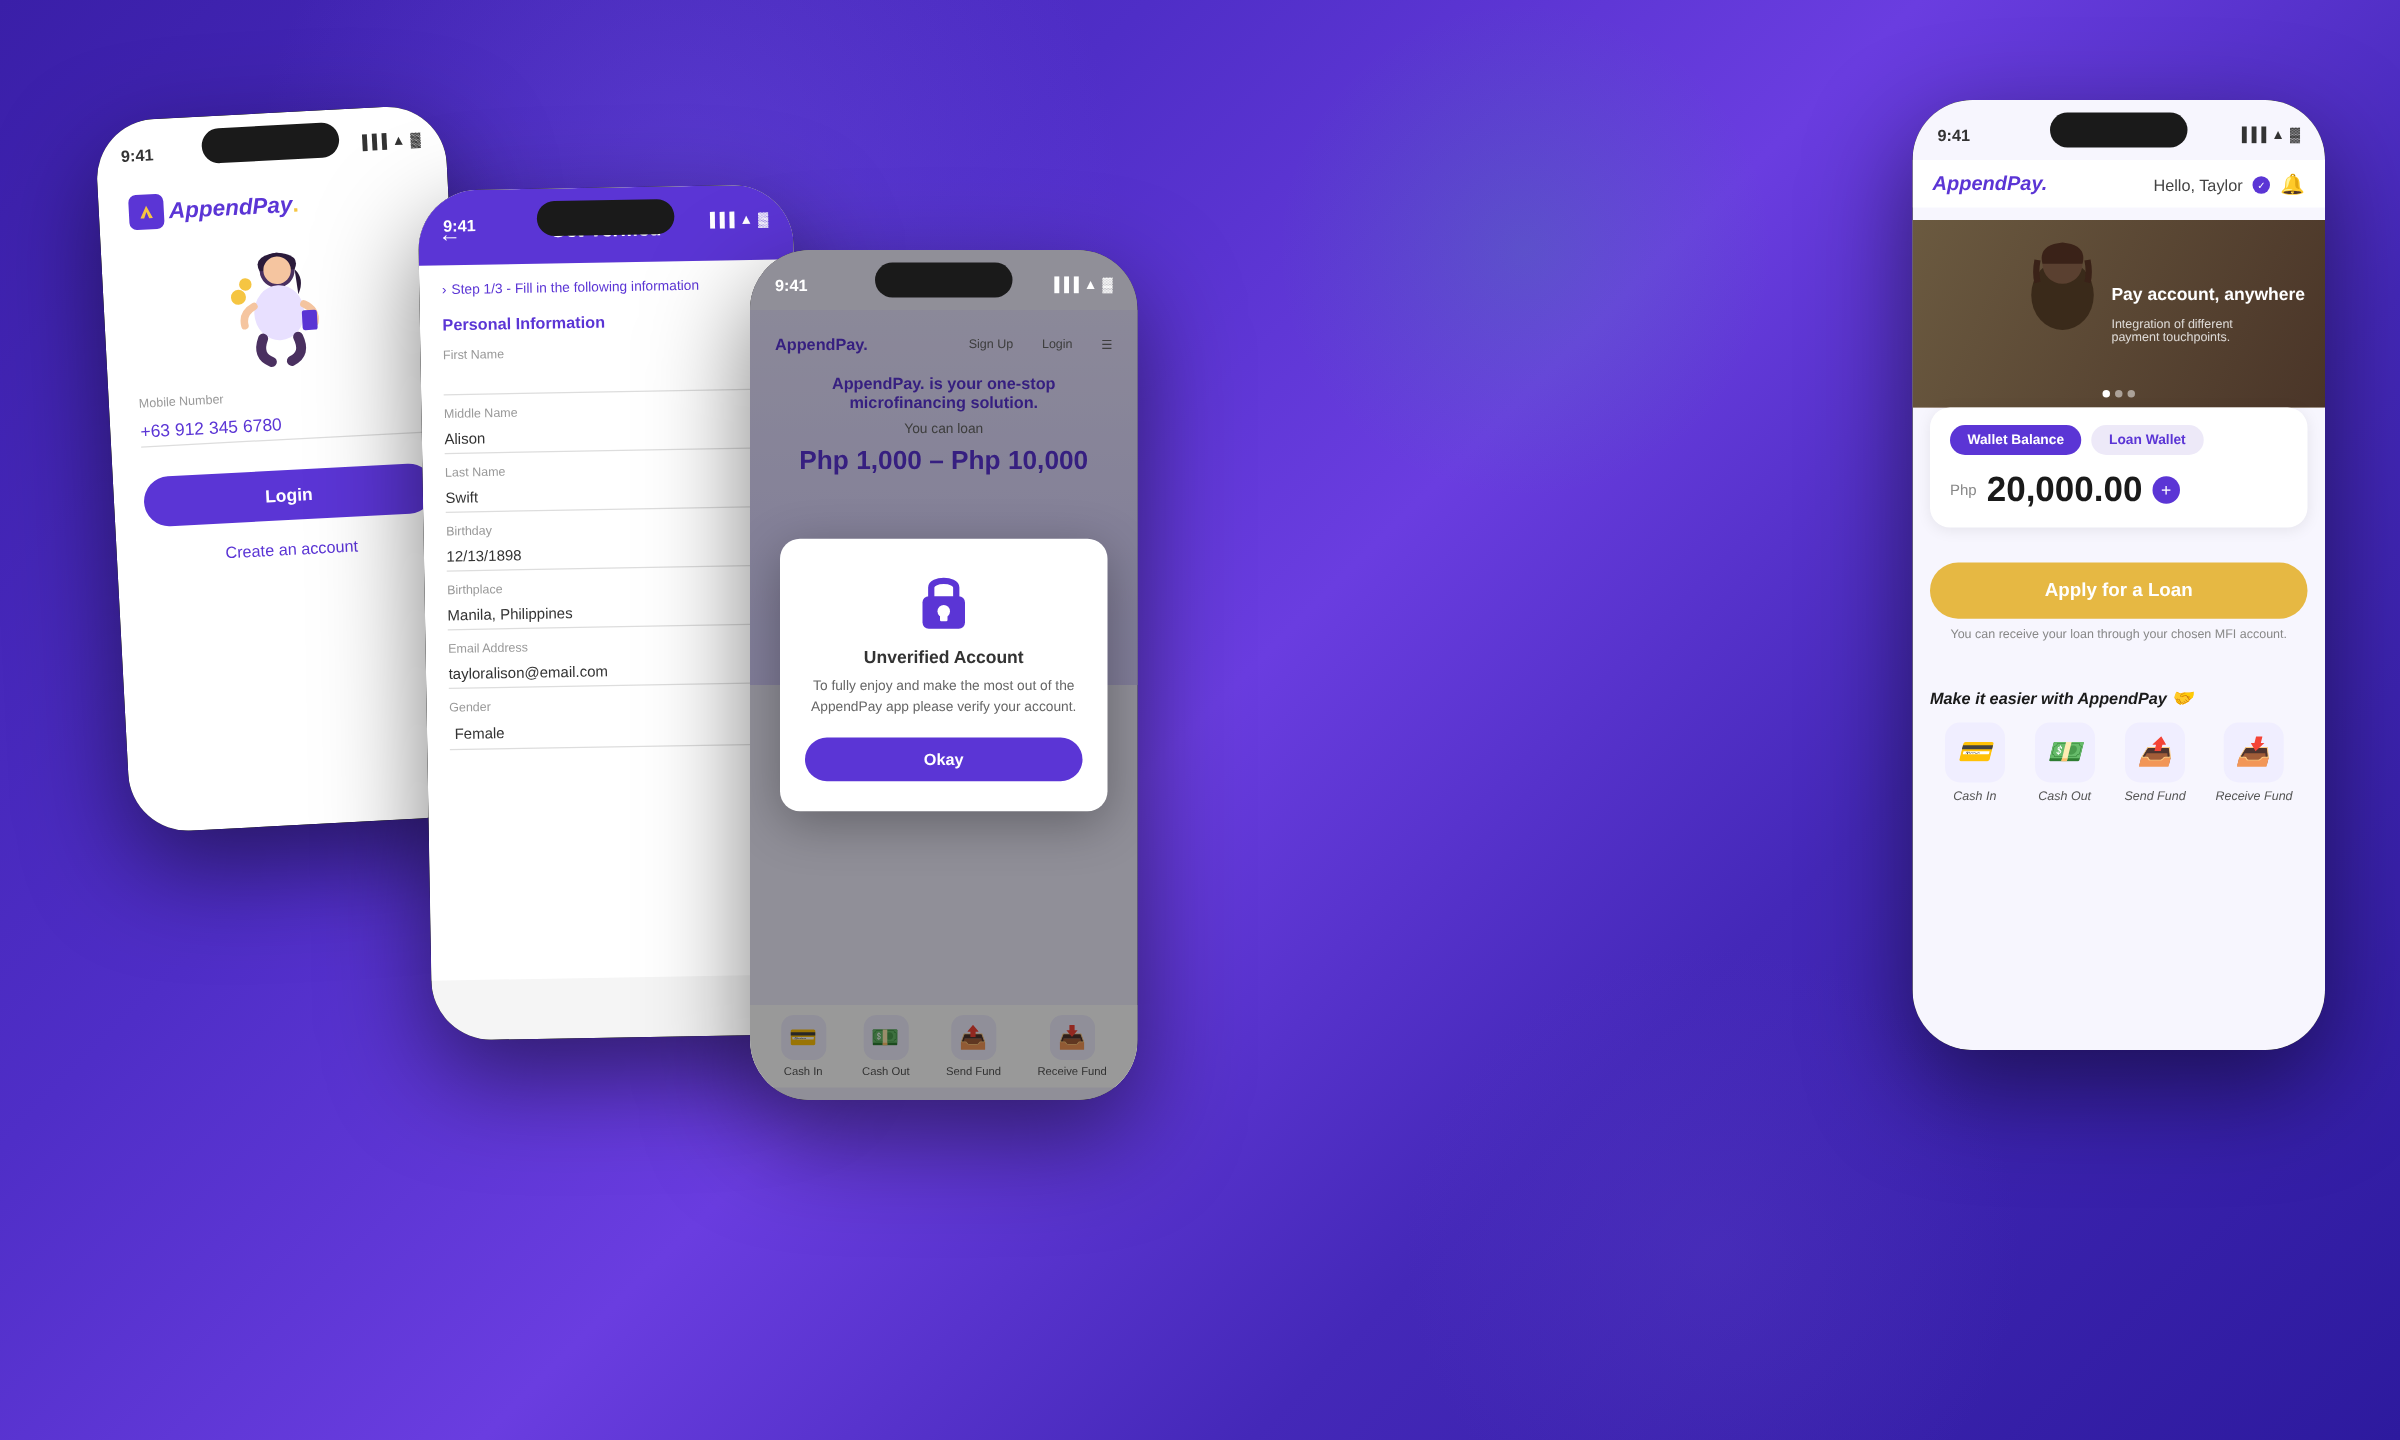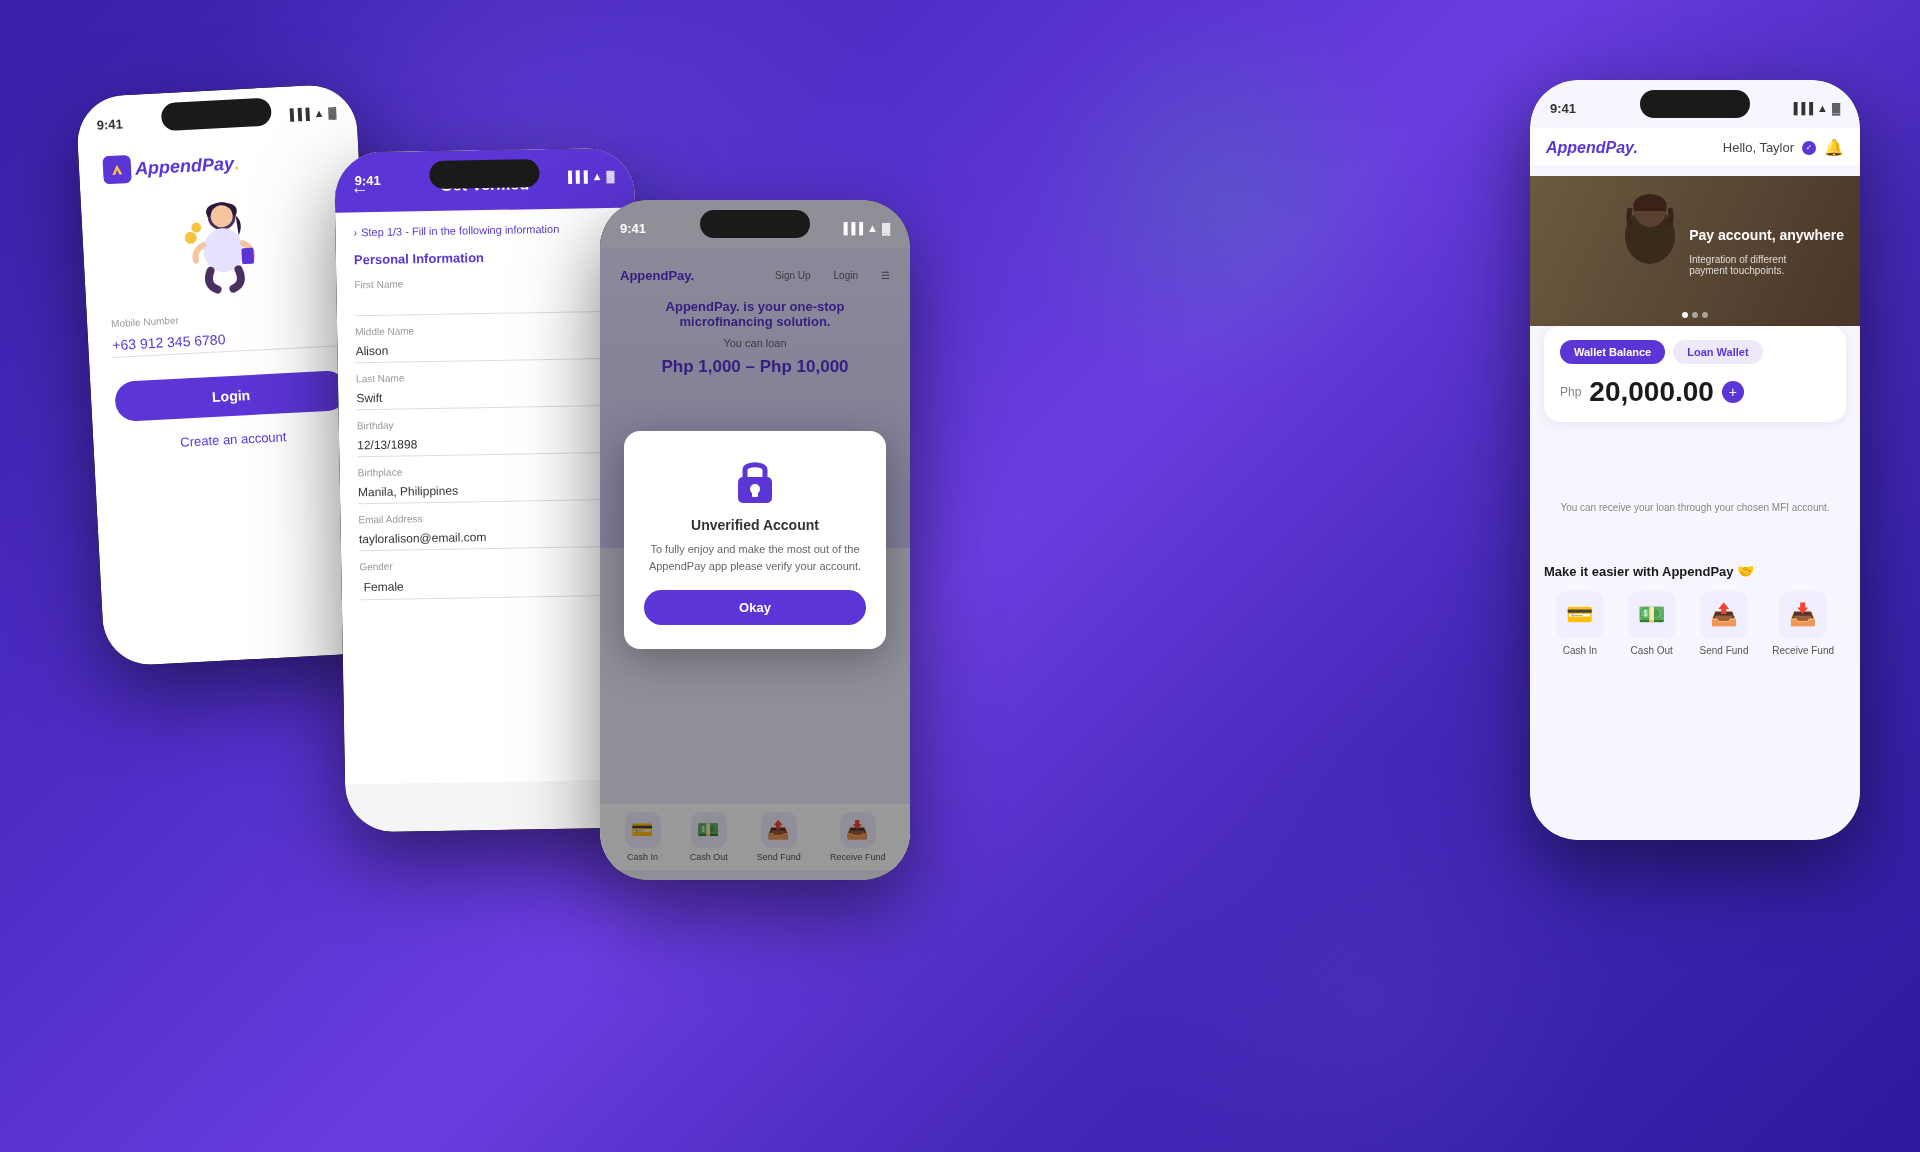--- a/index.html
+++ b/index.html
@@ -340,21 +340,21 @@
       margin-bottom: 8px;
     }
 
     .popup-you-can-loan {
       font-size: 11px;
       color: #666;
       margin-bottom: 8px;
     }
 
     .popup-amount-range {
-      font-size: 17px;
+      font-size: 21px;
       font-weight: 700;
       color: #5b35d5;
     }
 
     
     .modal-overlay {
       position: absolute;
       top: 0; left: 0; right: 0; bottom: 0;
       background: rgba(0,0,0,0.4);
       z-index: 10;
@@ -641,22 +641,22 @@
       left: 14px; right: 14px;
       text-align: center;
       font-size: 10px;
       color: #888;
       line-height: 1.5;
     }
 
     
     .easier-section {
       position: absolute;
-      top: 483px;
-      left: 14px; right: 14px;
+      top: 470px;
+      left: 14px; right: 14px; font-style: italic;
     }
 
     .easier-title {
       font-size: 13px;
       font-weight: 700;
       color: #1a1a1a;
       margin-bottom: 12px;
     }
 
     .easier-emoji { font-size: 14px; }
@@ -968,20 +968,21 @@
           <div class="balance-tab active">Wallet Balance</div>
           <div class="balance-tab inactive">Loan Wallet</div>
         </div>
         <div class="balance-row">
           <span class="balance-currency">Php</span>
           <span class="balance-amount">20,000.00</span>
           <div class="balance-add-btn">+</div>
         </div>
       </div>
 
+      <button class="loan-btn">Apply for a Loan</button>
 
       <div class="loan-note">You can receive your loan through your chosen MFI account.</div>
 
       <div class="easier-section">
         <div class="easier-title">
           <span>Make it easier with AppendPay</span>
           <span class="easier-emoji">🤝</span>
         </div>
         <div class="easier-actions">
           <div class="easier-item">

